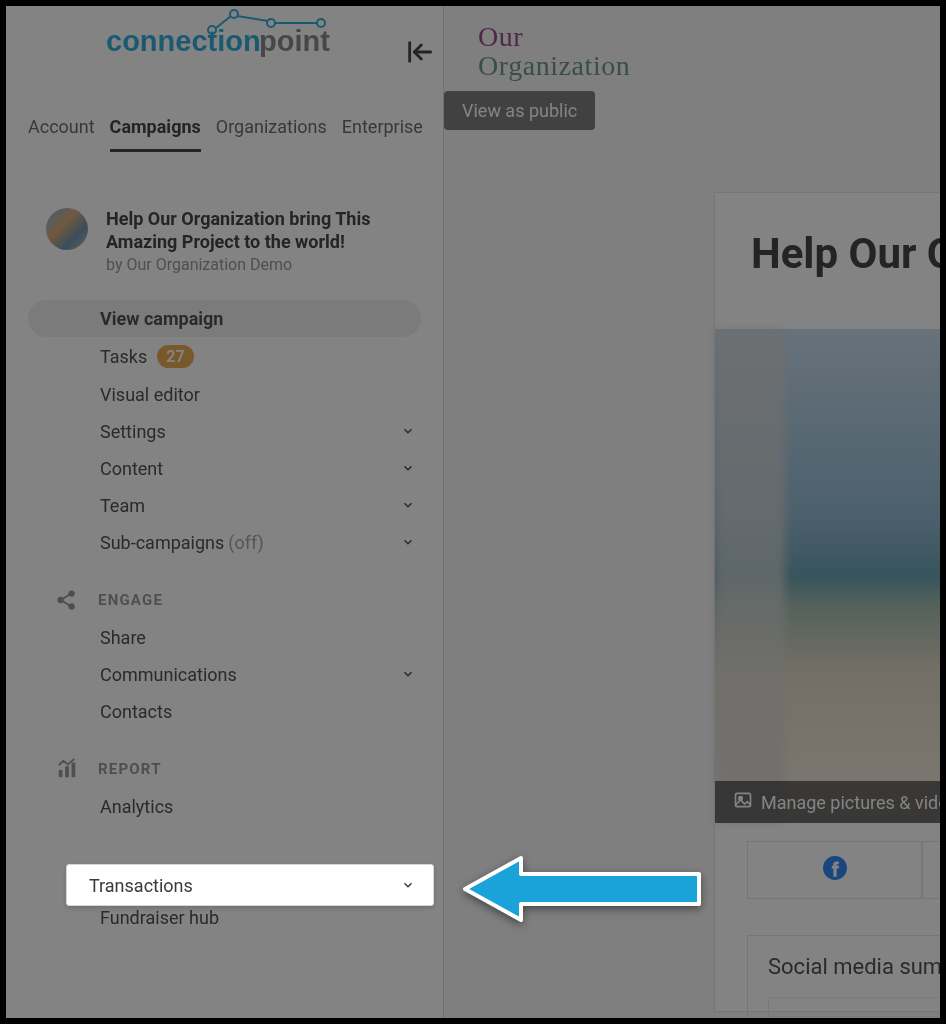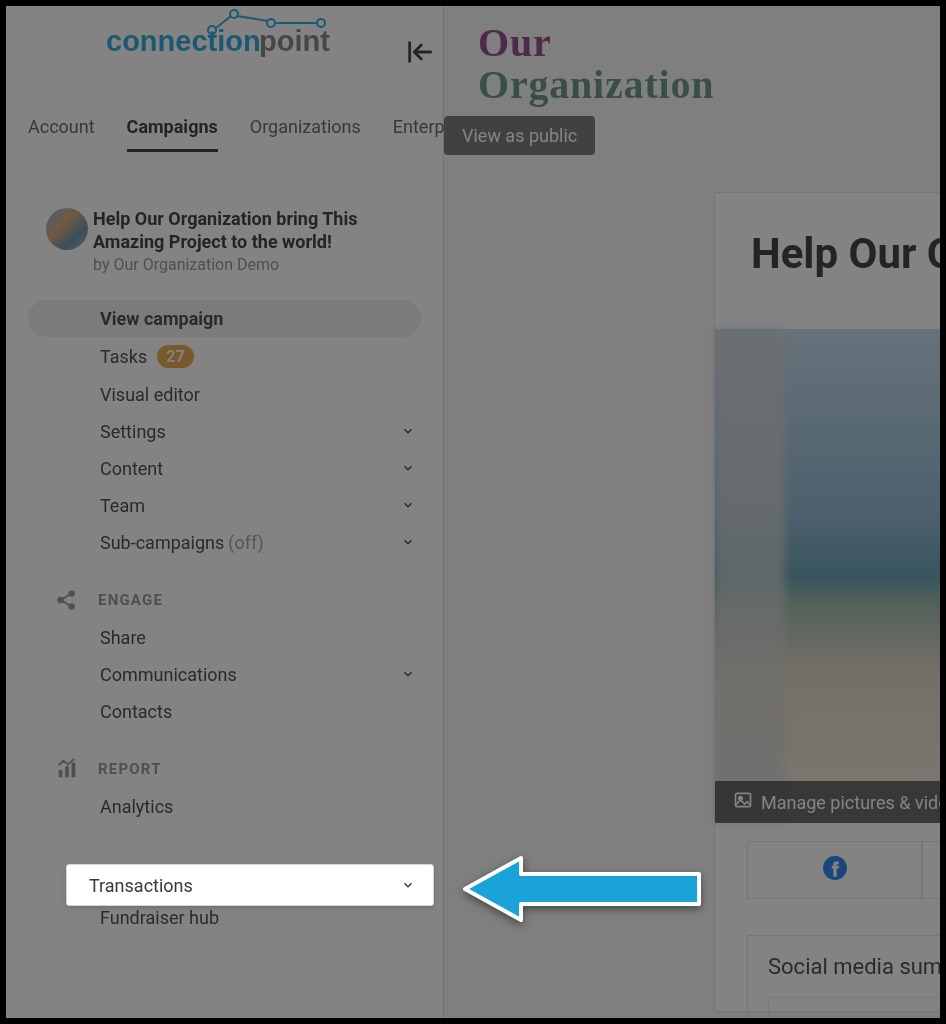--- a/index.html
+++ b/index.html
@@ -42,35 +42,35 @@
     padding: 2px 10px 0 100px;
   }
   .logo-svg { width: 240px; height: 58px; }
   .collapse-btn {
     width: 28px; height: 28px;
     margin-top: 30px;
     cursor: pointer;
   }
   .nav-tabs {
     display: flex;
-    gap: 32px;
+    gap: 15px;
     padding: 50px 0 12px 22px;
     font-size: 18px;
     color: #5a5a5a;
   }
   .nav-tab { cursor: pointer; }
   .nav-tab.active {
     font-weight: 700;
     color: #2d2d2d;
     border-bottom: 3px solid #2d2d2d;
     padding-bottom: 12px;
   }
   .campaign-block {
     display: flex;
-    gap: 5px;
+    gap: 18px;
     padding: 44px 28px 8px 40px;
   }
   .campaign-avatar {
     width: 42px; height: 42px;
     border-radius: 50%;
     background: linear-gradient(135deg, #6fb1e0 0%, #d9a26a 40%, #5a8aa8 70%, #c6b892 100%);
     flex-shrink: 0;
   }
   .campaign-title {
     font-size: 18px;
@@ -147,22 +147,22 @@
   .spotlight-item .chev { margin-left: auto; }
   
   .main {
     position: absolute;
     left: 438px; top: 0;
     right: 0; height: 100%;
     background: #f6f6f6;
   }
   .org-logo {
     font-family: Georgia, "Times New Roman", serif;
-    font-weight: 700;
-    font-size: 40px;
+    font-weight: 400;
+    font-size: 28px;
     line-height: 1.05;
     padding: 16px 0 0 34px;
     letter-spacing: 0.02em;
   }
   .org-line1 { color: #8a3a7d; }
   .org-line2 { color: #5a8a7a; }
   .view-public-btn {
     display: inline-block;
     margin: 10px 8px 0 0;
     background: #6e6e6e;

